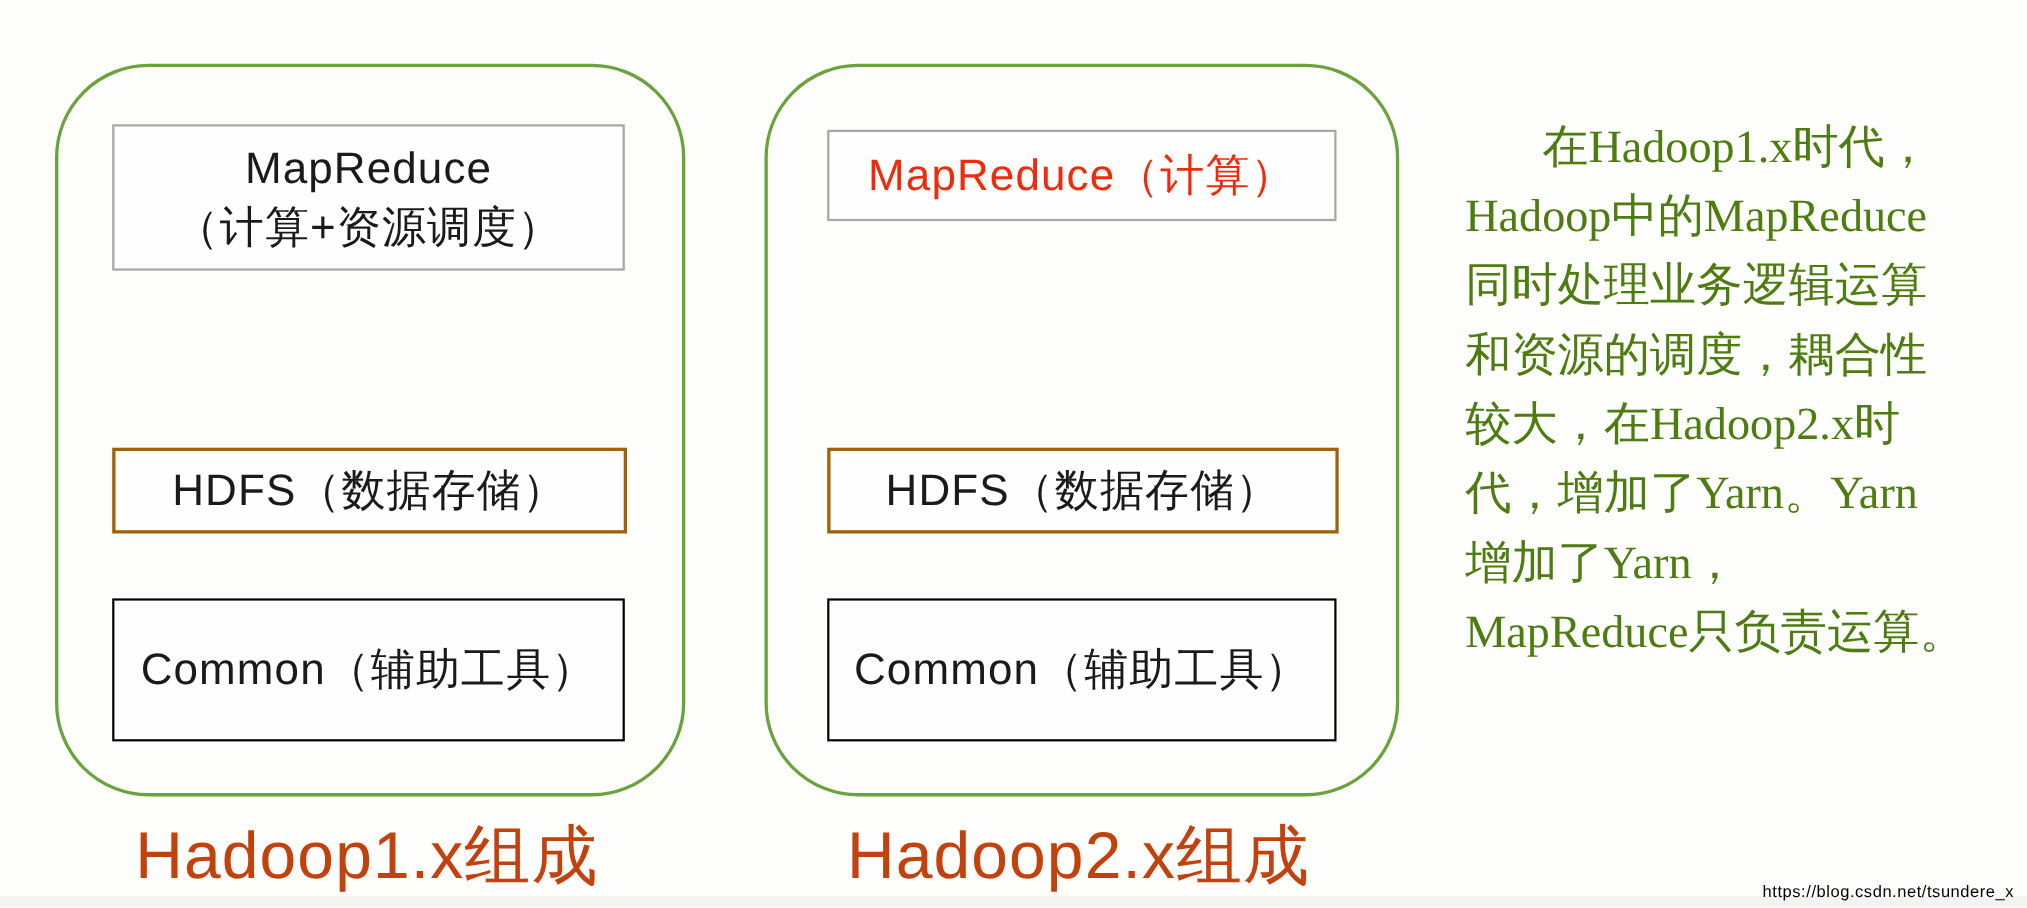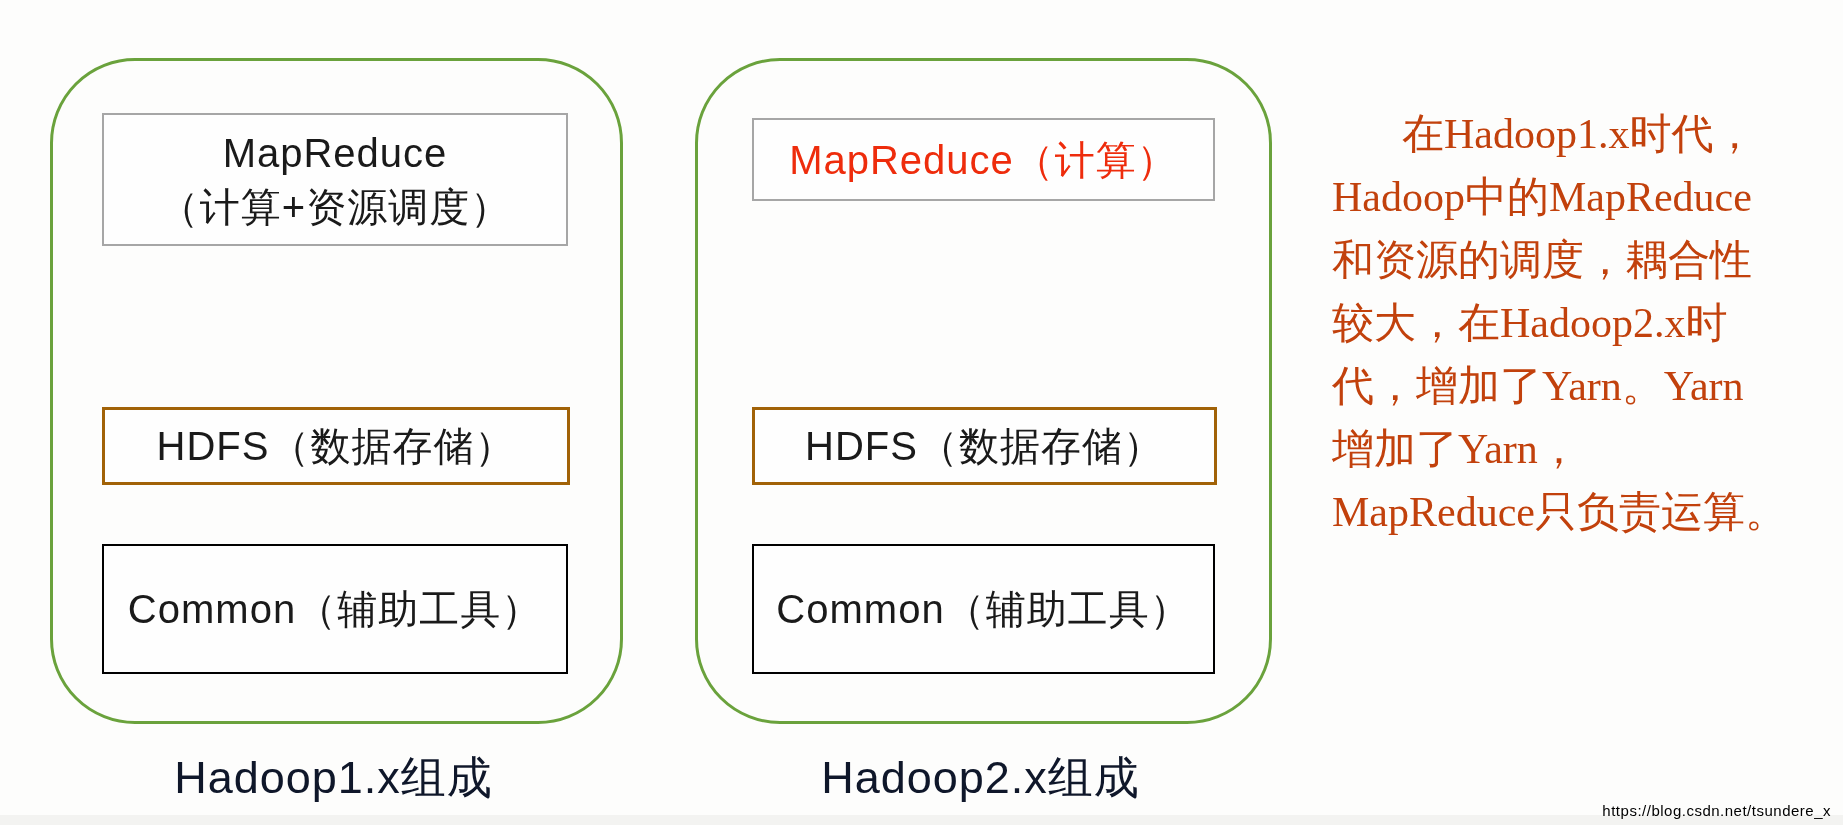--- a/index.html
+++ b/index.html
@@ -25,28 +25,28 @@
   .red-text{color:#ee2c0c;}
   #p1-mapreduce{left:102px;top:113px;width:462px;height:129px;}
   #p1-hdfs{left:102px;top:407px;width:462px;height:72px;}
   #p1-common{left:102px;top:544px;width:462px;height:126px;}
   #p2-mapreduce{left:752px;top:118px;width:459px;height:79px;}
   #p2-yarn{left:752px;top:262px;width:459px;height:73px;}
   #p2-hdfs{left:752px;top:407px;width:459px;height:72px;}
   #p2-common{left:752px;top:544px;width:459px;height:126px;}
   .caption{
     position:absolute;top:750px;height:56px;display:flex;align-items:center;justify-content:center;
-    font-size:45px;color:#0f172a;letter-spacing:1px;white-space:nowrap;
+    font-size:60px;color:#c2410c;letter-spacing:1px;white-space:nowrap;
   }
   #caption1{left:50px;width:567px;}
   #caption2{left:695px;width:571px;}
   .note{
     position:absolute;left:1332px;top:103px;width:486px;
     font-family:"Liberation Serif", serif;
-    font-size:42px;color:#c2410c;
+    font-size:42px;color:#4d7c0f;
   }
   .note-line{height:63px;line-height:63px;white-space:nowrap;}
   .note-line.indent{padding-left:70px;}
   .watermark{
     position:absolute;right:12px;bottom:6px;
     font-size:15px;color:#000000;letter-spacing:.5px;
     font-family:"Liberation Sans", sans-serif;
   }
   .bottom-strip{
     position:absolute;left:0;bottom:0;width:100%;height:10px;background:#f3f3f1;
@@ -80,20 +80,21 @@
   <div class="box bc-blue" id="p2-common">
     <span>Common（辅助工具）</span>
   </div>
 
   <div class="caption" id="caption1">Hadoop1.x组成</div>
   <div class="caption" id="caption2">Hadoop2.x组成</div>
 
   <div class="note">
     <div class="note-line indent">在Hadoop1.x时代，</div>
     <div class="note-line">Hadoop中的MapReduce</div>
+    <div class="note-line">同时处理业务逻辑运算</div>
     <div class="note-line">和资源的调度，耦合性</div>
     <div class="note-line">较大，在Hadoop2.x时</div>
     <div class="note-line">代，增加了Yarn。Yarn</div>
     <div class="note-line">增加了Yarn，</div>
     <div class="note-line">MapReduce只负责运算。</div>
   </div>
 
   <div class="bottom-strip"></div>
   <div class="watermark">https://blog.csdn.net/tsundere_x</div>
 

